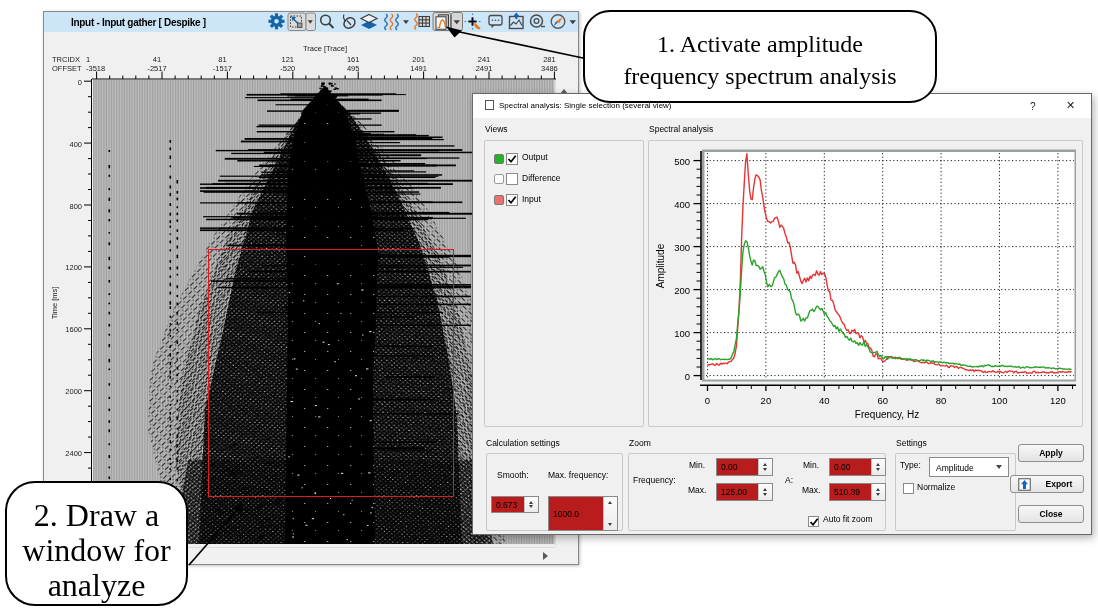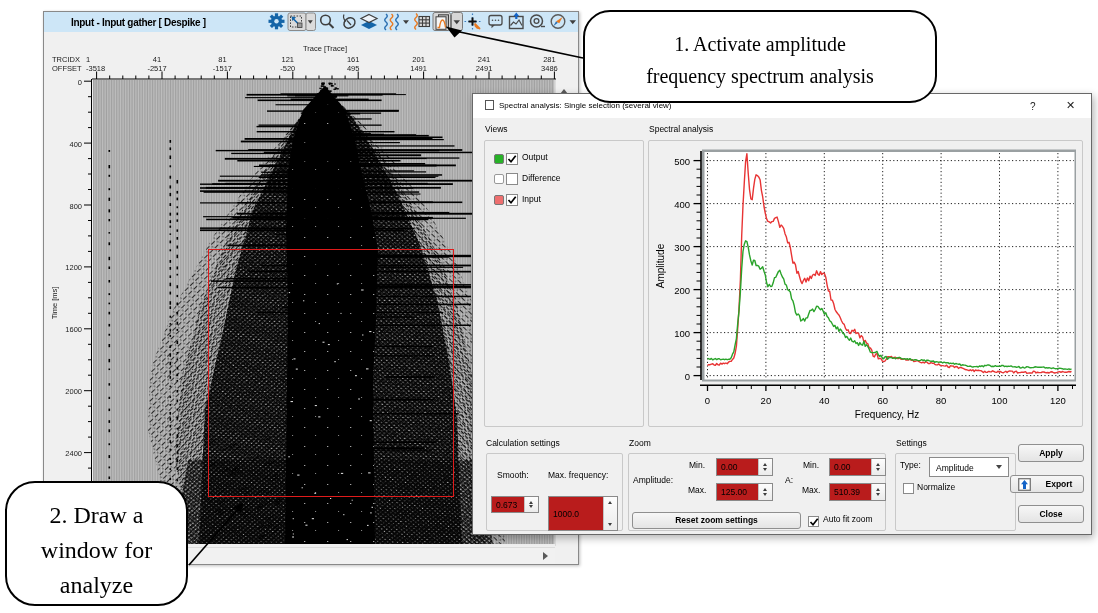--- a/index.html
+++ b/index.html
@@ -742,21 +742,21 @@
         <span class="v">0.673</span>
         <span class="btns"></span>
       </div>
     <div class="spin" style="left:75px; top:402px; width:70px; height:35px;">
         <span class="v">1000.0</span>
         <span class="btns"></span>
       </div>
 
     <div class="glab" style="left:156px; top:344px;">Zoom</div>
     <div class="gbox" style="left:155px; top:359px; width:258px; height:78px;"></div>
-    <div class="lbl abs" style="left:160px; top:381px;">Amplitude:</div>
+    <div class="lbl abs" style="left:160px; top:381px;">Frequency:</div>
     <div class="lbl abs" style="left:216px; top:366px;">Min.</div>
     <div class="spin" style="left:243px; top:363.5px; width:57px; height:18.5px;">
         <span class="v">0.00</span>
         <span class="btns"></span>
       </div>
     <div class="lbl abs" style="left:215px; top:391px;">Max.</div>
     <div class="spin" style="left:243px; top:388.5px; width:57px; height:18.5px;">
         <span class="v">125.00</span>
         <span class="btns"></span>
       </div>
@@ -764,21 +764,20 @@
     <div class="lbl abs" style="left:330px; top:366px;">Min.</div>
     <div class="spin" style="left:356px; top:363.5px; width:57px; height:18.5px;">
         <span class="v">0.00</span>
         <span class="btns"></span>
       </div>
     <div class="lbl abs" style="left:329px; top:391px;">Max.</div>
     <div class="spin" style="left:356px; top:388.5px; width:57px; height:18.5px;">
         <span class="v">510.39</span>
         <span class="btns"></span>
       </div>
-    <div class="btn" style="left:159px; top:418px; width:169px; height:16.5px; line-height:15px;">Reset zoom settings</div>
     <div class="cb" style="left:335px; top:422px; width:11px; height:11px;"></div>
     <svg class="check" style="left:334.5px; top:421.5px;" viewBox="0 0 12 12">
         <path d="M2.5 6 L5 8.8 L9.7 2.8" fill="none" stroke="#000" stroke-width="1.7"></path>
       </svg>
     <div class="lbl abs" style="left:350px; top:420px;">Auto fit zoom</div>
 
     <div class="glab" style="left:423px; top:344px;">Settings</div>
     <div class="gbox" style="left:422px; top:359px; width:121px; height:78px;"></div>
     <div class="lbl abs" style="left:427px; top:365.5px;">Type:</div>
     <div class="abs" style="left:456px; top:363px; width:80px; height:20px; background:#fff; border:1px solid #8a8a8a;">
@@ -798,16 +797,16 @@
     </div>
     <div class="btn" style="left:545px; top:411px; width:66px; height:18px; line-height:17px; ">Close</div>
   </div>
 
   <svg class="abs" style="left:0; top:0; z-index:40; pointer-events:none;" width="1098" height="613" viewBox="0 0 1098 613">
     <line x1="583" y1="58" x2="455" y2="31" stroke="#000" stroke-width="1.6"></line>
     <polygon points="446,26.5 462,30.5 454.5,37.5" fill="#000"></polygon>
     <line x1="189" y1="565" x2="238" y2="509" stroke="#000" stroke-width="1.6"></line>
     <polygon points="243.5,502.5 241,513 233.5,507" fill="#000"></polygon>
   </svg>
-  <div class="callout" style="left:583px; top:10px; width:354px; height:93px; border-radius:27px; font-size:20px; line-height:32px; padding-top:16px;">1. Activate amplitude<br>frequency spectrum analysis</div>
-  <div class="callout" style="left:5px; top:481px; width:183px; height:125px; border-radius:30px; font-size:24px; line-height:35px; padding-top:15px;">2. Draw a<br>window for<br>analyze</div>
+  <div class="callout" style="left:583px; top:10px; width:354px; height:93px; border-radius:27px; font-size:24px; line-height:32px; padding-top:16px;">1. Activate amplitude<br>frequency spectrum analysis</div>
+  <div class="callout" style="left:5px; top:481px; width:183px; height:125px; border-radius:30px; font-size:32px; line-height:35px; padding-top:15px;">2. Draw a<br>window for<br>analyze</div>
 
 </div>
 
 </body></html>

